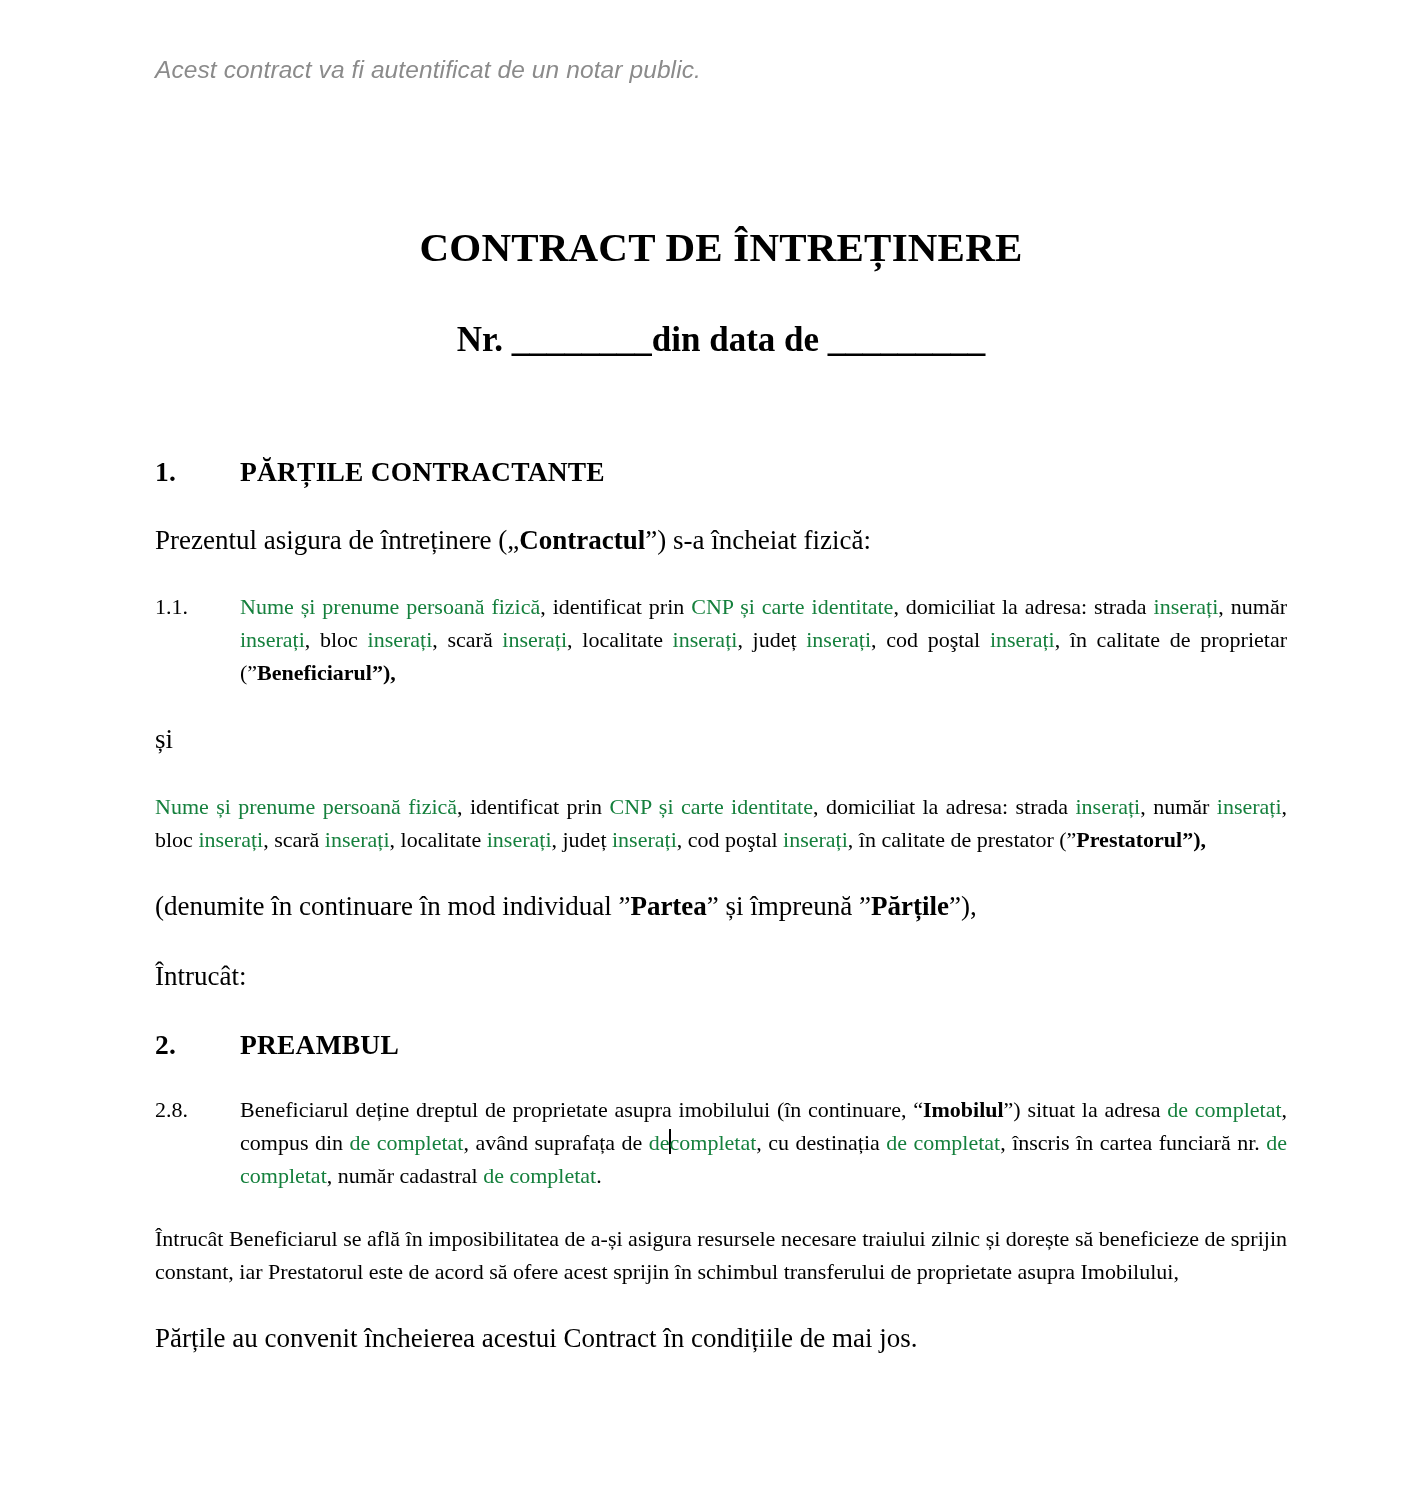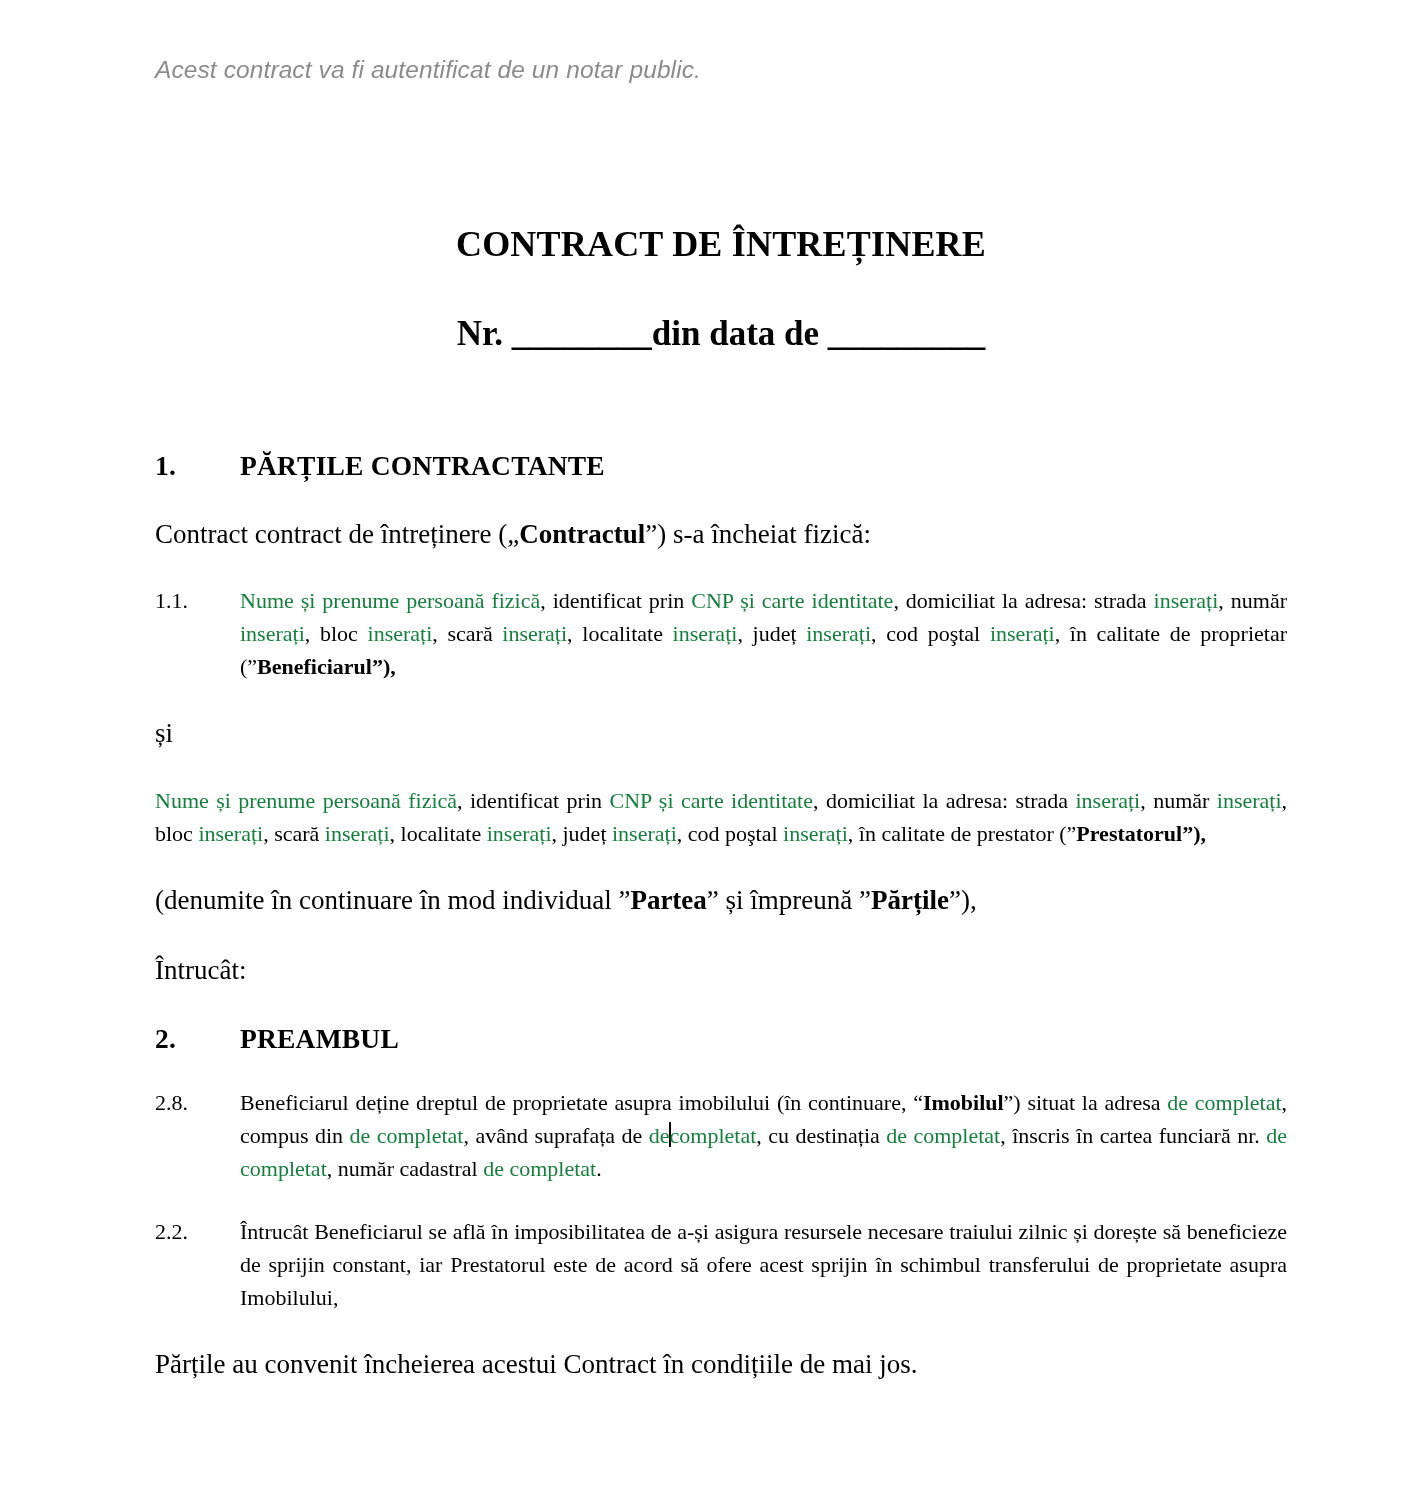--- a/index.html
+++ b/index.html
@@ -41,21 +41,21 @@
     position: absolute;
     left: 155px;
     top: 200px;
     width: 1132px;            
   }
 
   
   .doc-title {
     text-align: center;
     font-weight: bold;
-    font-size: 36px;
+    font-size: 41px;
     letter-spacing: 0.2px;
     margin: 22px 0 0 0;
     line-height: 1.25;
   }
   .doc-subtitle {
     text-align: center;
     font-weight: bold;
     font-size: 35px;
     margin: 45px 0 0 0;
     line-height: 1.25;
@@ -126,21 +126,21 @@
     <div class="spacer-46"></div>
     <div class="spacer-46"></div>
 
     <div class="section-head">
       <span class="num">1.</span>
       <span>PĂRȚILE CONTRACTANTE</span>
     </div>
 
     <div class="spacer-30"></div>
 
-    <div class="para nojust"><span>Contract contract de întreținere (</span><span>„</span><b>Contractul</b><span>”) s-a încheiat fizică:</span></div>
+    <div class="para nojust"><span>Prezentul asigura de întreținere (</span><span>„</span><b>Contractul</b><span>”) s-a încheiat fizică:</span></div>
 
     <div class="spacer-30"></div>
 
     <div class="clause">
       <span class="num">1.1.</span>
       <span class="txt"><span class="blue">Nume și prenume persoană fizică</span><span>, identificat prin </span><span class="blue">CNP și carte identitate</span><span>, domiciliat la adresa: strada </span><span class="blue">inserați</span><span>, număr </span><span class="blue">inserați</span><span>, bloc </span><span class="blue">inserați</span><span>, scară </span><span class="blue">inserați</span><span>, localitate </span><span class="blue">inserați</span><span>, județ </span><span class="blue">inserați</span><span>, cod poştal </span><span class="blue">inserați</span><span>, în calitate de proprietar (”</span><b>Beneficiarul</b><b>”),</b></span>
     </div>
 
     <div class="spacer-30"></div>
 
@@ -170,21 +170,20 @@
     <div class="spacer-30"></div>
 
     <div class="clause">
       <span class="num">2.8.</span>
       <span class="txt"><span>Beneficiarul deține dreptul de proprietate asupra imobilului (în continuare, “</span><b>Imobilul</b><span>”) situat la adresa </span><span class="blue">de completat</span><span>, compus din </span><span class="blue">de completat</span><span>, având suprafața de </span><span class="blue">de</span><span class="caret"></span><span class="blue">completat</span><span>, cu destinația </span><span class="blue">de completat</span><span>, înscris în cartea funciară nr. </span><span class="blue">de completat</span><span>, număr cadastral </span><span class="blue">de completat</span><span>.</span></span>
     </div>
 
     <div class="spacer-30"></div>
 
     <div class="clause">
-      <span class="num">2.2.</span>
       <span class="txt">Întrucât Beneficiarul se află în imposibilitatea de a-și asigura resursele necesare traiului zilnic și dorește să beneficieze de sprijin constant, iar Prestatorul este de acord să ofere acest sprijin în schimbul transferului de proprietate asupra Imobilului,</span>
     </div>
 
     <div class="spacer-30"></div>
 
     <div class="para nojust">Părțile au convenit încheierea acestui Contract în condițiile de mai jos.</div>
 
   </div>
 </div>
 

